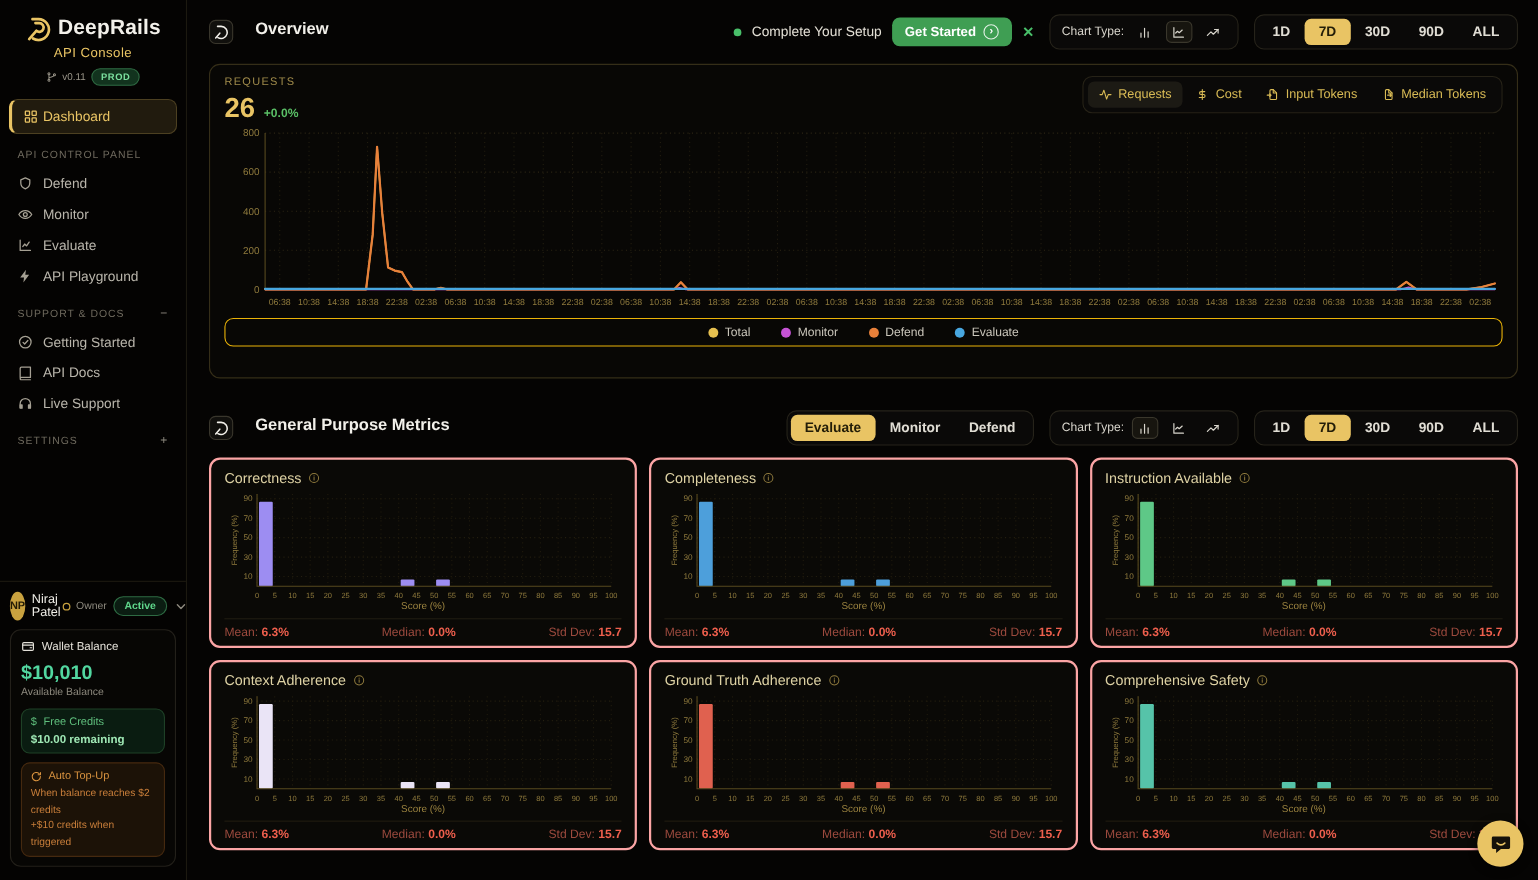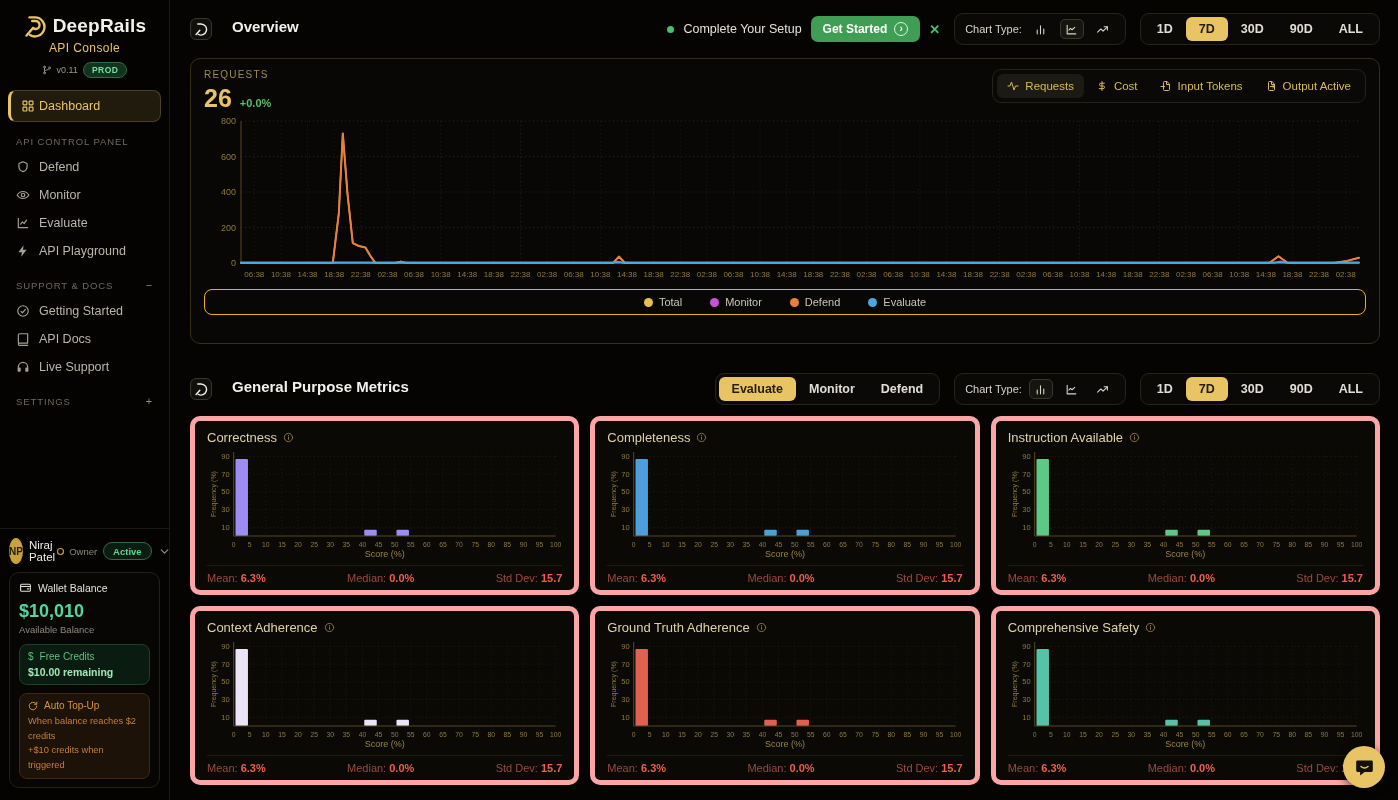--- a/index.html
+++ b/index.html
@@ -74,21 +74,21 @@
   .tabs{display:flex;gap:2px;border:1px solid #262217;border-radius:9px;padding:4px;background:#0a0908}
   .tab{display:flex;align-items:center;gap:6px;color:#d9bb55;font-size:11.5px;padding:6px 10px;border-radius:6px;cursor:pointer;white-space:nowrap}
   .tab.sel{background:#1c1a14}
   .req-chart{margin-top:2px}
   .legendbar{border:1px solid #eab308;border-radius:8px;height:26px;display:flex;align-items:center;justify-content:center;gap:28px;margin-top:6px}
   .leg-item{display:flex;align-items:center;gap:6px;font-size:11px;color:#c9c5ba}
   .leg-dot{width:9px;height:9px;border-radius:50%}
 
   .sec2{display:flex;align-items:center;justify-content:space-between;margin-top:29px}
   .cards{display:grid;grid-template-columns:repeat(3,1fr);gap:11px;margin-top:11px}
-  .card{border:5px solid #fca5a5;border-radius:10px;background:#0a0906;padding:9px 12px 6px}
+  .card{border:2px solid #fca5a5;border-radius:10px;background:#0a0906;padding:9px 12px 6px}
   .card-head{display:flex;align-items:center;gap:6px;margin-bottom:2px}
   .card-title{font-size:13px;color:#ded2a4}
   .card-head svg{color:#8f7a3d}
   .xlabel{text-align:center;font-size:9px;color:#9c8440;margin-top:-2px}
   .card-stats{display:flex;justify-content:space-between;border-top:1px solid #201c11;margin-top:6px;padding-top:6px;font-size:11px}
   .stat-l{color:#9c4a3e}
   .stat-v{color:#ee5f4d;font-weight:bold}
 
   .chat-fab{position:absolute;right:13px;bottom:12px;width:42px;height:42px;border-radius:50%;background:#e9c464;border:none;display:flex;align-items:center;justify-content:center;cursor:pointer;box-shadow:0 2px 8px rgba(0,0,0,.6)}
   svg{display:block}
@@ -334,21 +334,21 @@
                 <path d="M13 3H9a2 2 0 0 0-2 2v14a2 2 0 0 0 2 2h8a2 2 0 0 0 2-2V9z"></path>
                 <path d="M13 3v6h6M2 13h7M6.5 10.5 9 13l-2.5 2.5"></path>
               </svg>
               <span>Input Tokens</span>
             </div>
             <div class="tab">
               <svg viewBox="0 0 24 24" width="12" height="12" fill="none" stroke="currentColor" stroke-width="2" stroke-linecap="round" stroke-linejoin="round">
                 <path d="M13 3H9a2 2 0 0 0-2 2v14a2 2 0 0 0 2 2h8a2 2 0 0 0 2-2V9z"></path>
                 <path d="M13 3v6h6M11 13h7M15.5 10.5 18 13l-2.5 2.5"></path>
               </svg>
-              <span>Output Active</span>
+              <span>Median Tokens</span>
             </div>
           </div>
       </div>
       <div class="req-chart">
           <svg viewBox="0 0 1156 168" width="100%" height="168">
             <text x="29" y="151" font-size="9" fill="#8f7a3d" text-anchor="end" font-family="Liberation Sans">0</text>
             <line x1="34" y1="112.5" x2="1152" y2="112.5" stroke="#2b2514" stroke-dasharray="1 3"></line>
             <text x="29" y="115.5" font-size="9" fill="#8f7a3d" text-anchor="end" font-family="Liberation Sans">200</text>
             <line x1="34" y1="77" x2="1152" y2="77" stroke="#2b2514" stroke-dasharray="1 3"></line>
             <text x="29" y="80" font-size="9" fill="#8f7a3d" text-anchor="end" font-family="Liberation Sans">400</text>

